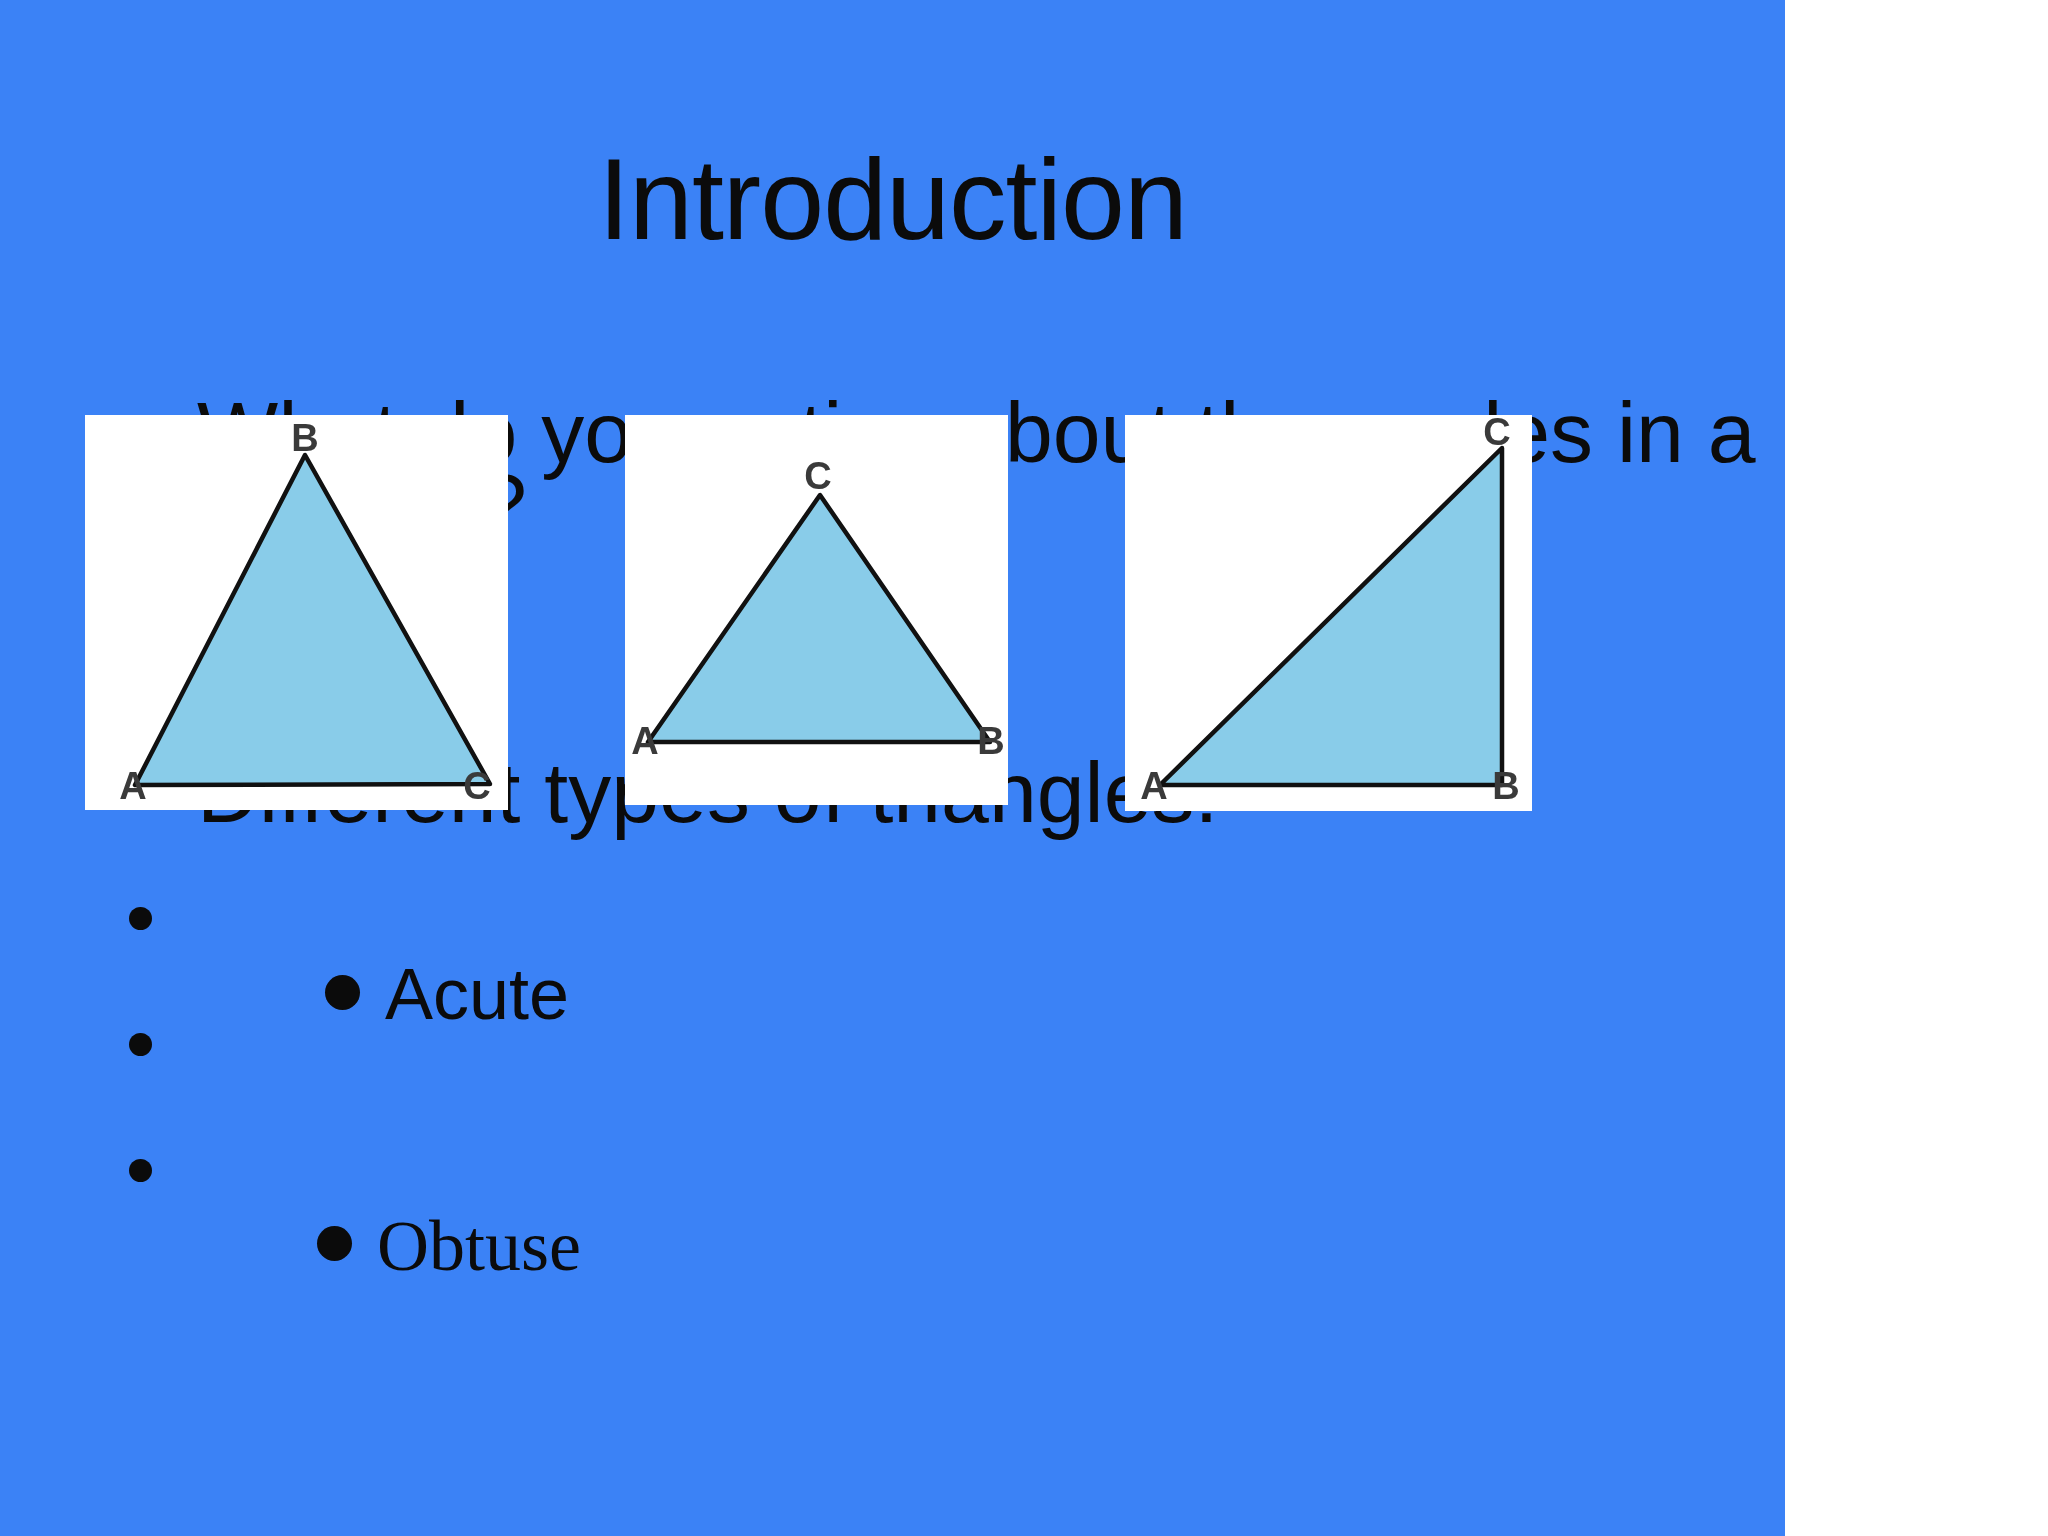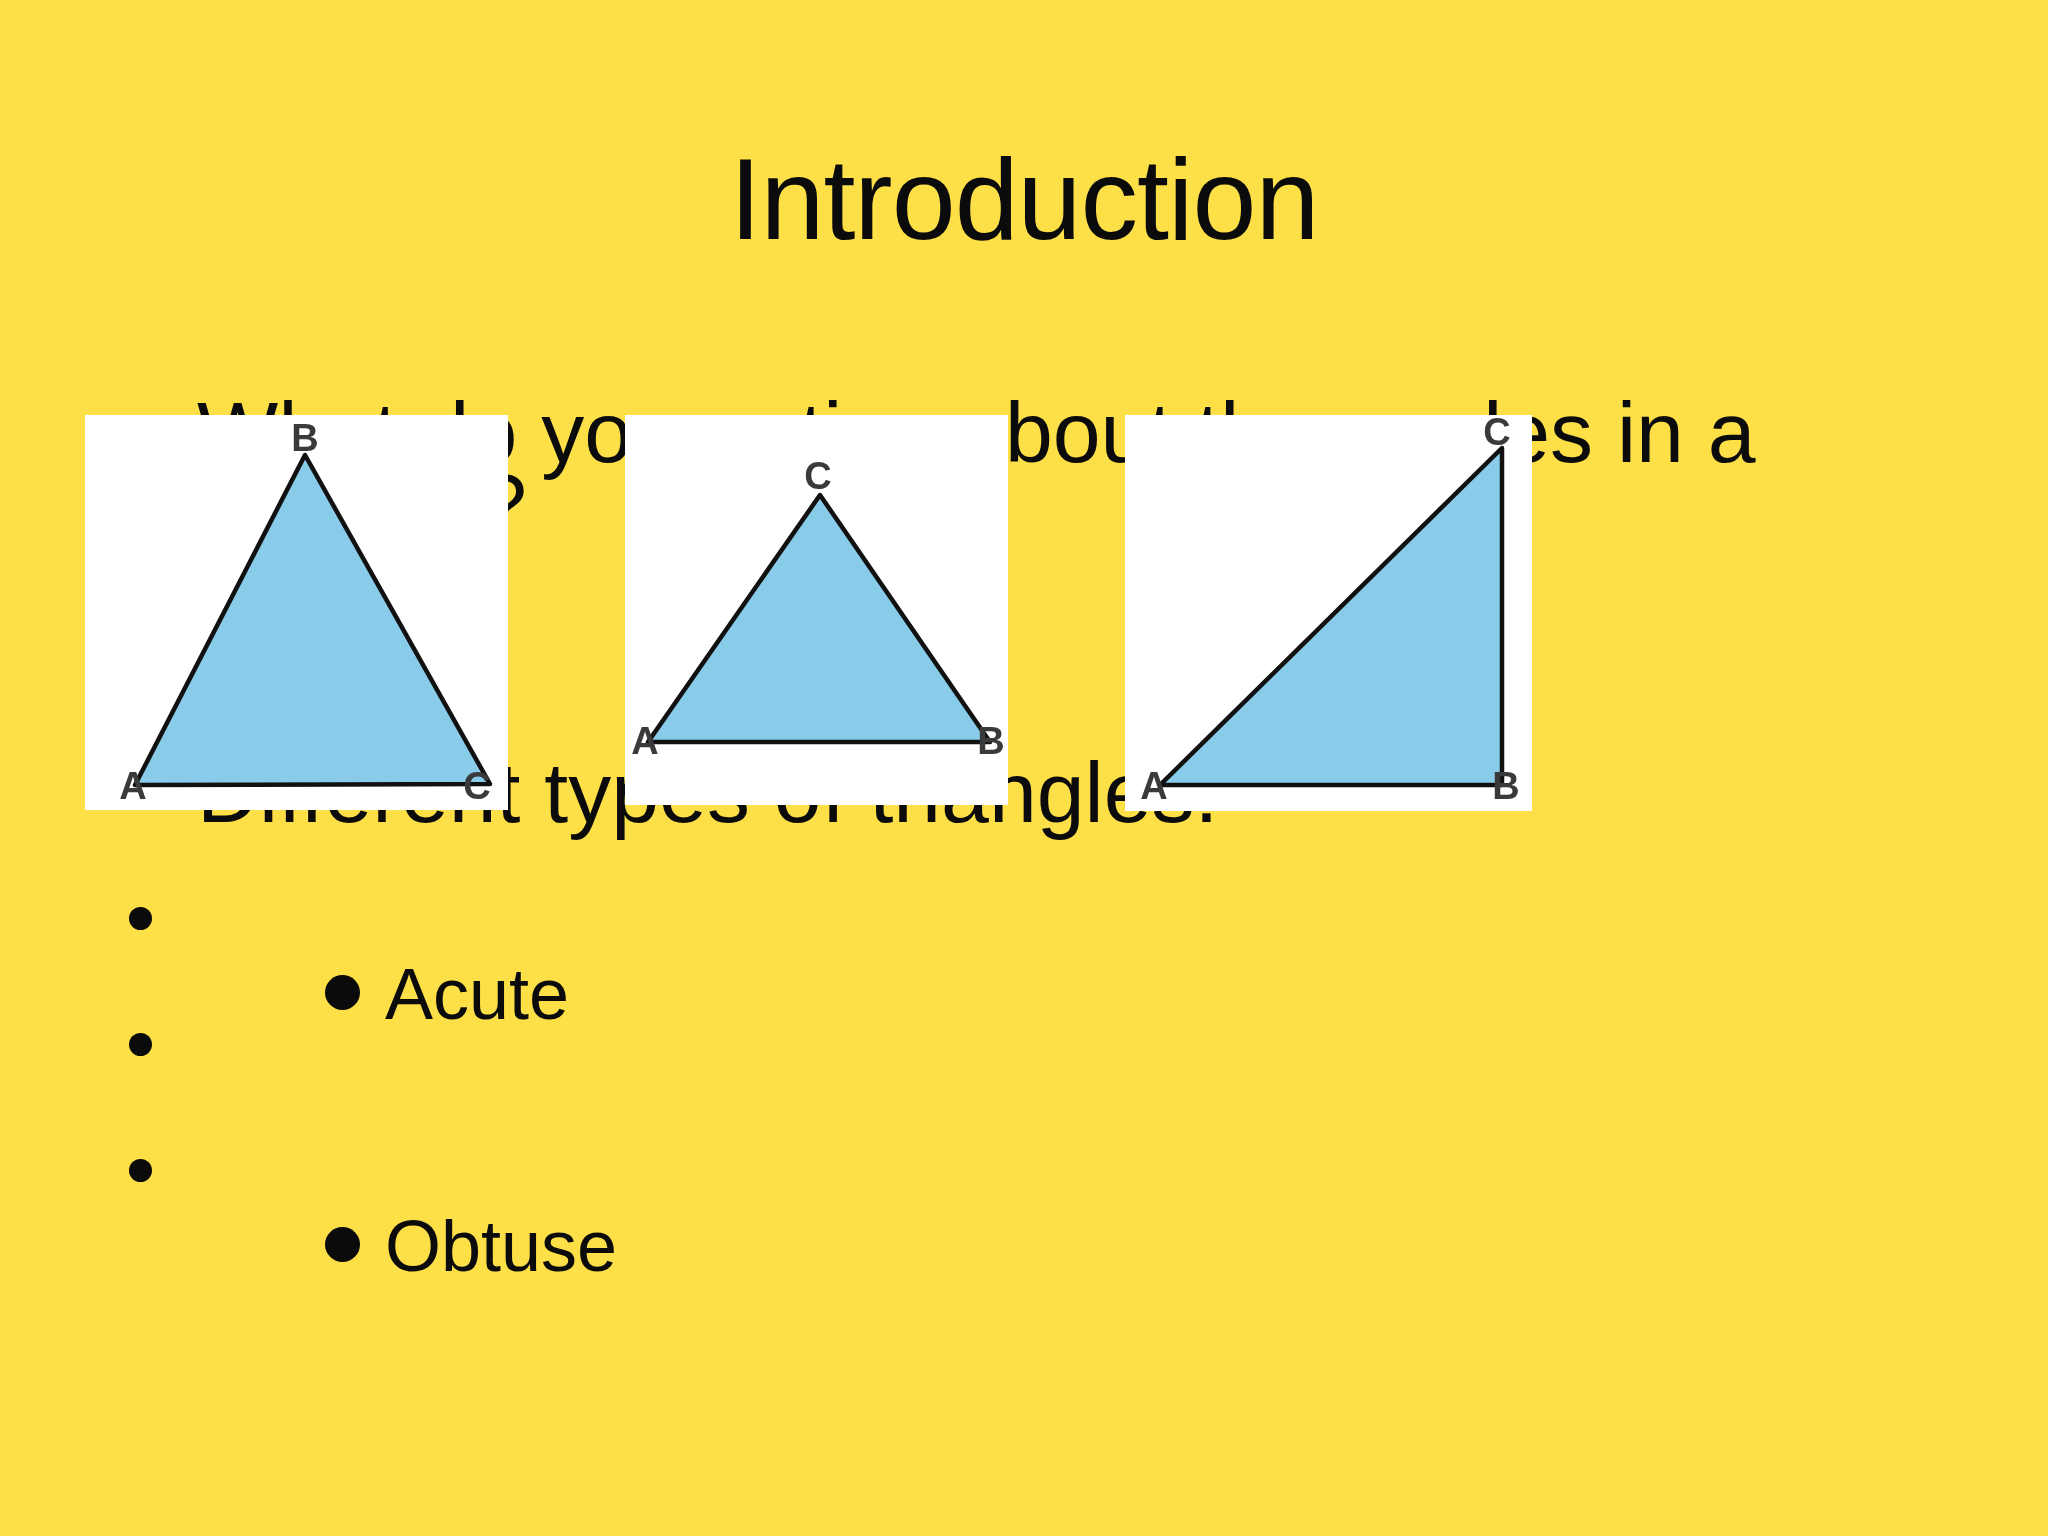--- a/index.html
+++ b/index.html
@@ -1,19 +1,19 @@
 <!DOCTYPE html>
 <html><head>
 <meta charset="utf-8">
 <style>
   html,body{margin:0;padding:0;background:#ffffff;}
   .slide{
     position:relative;
-    width:2048px;height:1536px;
-    background:#fde047;
+    width:1785px;height:1536px;
+    background:#3b82f6;
     overflow:hidden;
     font-family:"Liberation Sans", sans-serif;
     color:#0b0b0b;
   }
   .title{
     position:absolute;left:0;right:0;top:142px;
     font-size:115px;line-height:115px;
     text-align:center;
     letter-spacing:-1px;
     white-space:pre;
@@ -22,21 +22,21 @@
     position:absolute;
     font-size:86px;line-height:72px;
     white-space:pre;
   }
   .q1{left:197px;top:396px;}
   .q2{left:197px;top:468px;}
   .sub{left:197px;top:756px;}
   .li{position:absolute;left:245px;font-size:72px;line-height:72px;white-space:pre;}
   .li-acute{top:886px;}
   .li-right{top:1012px;}
-  .li-obtuse{top:1138px;}
+  .li-obtuse{top:1138px;font-family:Liberation Serif, serif;}
   .dot-inner{
     display:inline-block;
     width:35px;height:35px;border-radius:50%;
     background:#0b0b0b;
     vertical-align:9px;
     margin-right:25px;
   }
   .dot-outer{
     position:absolute;left:129px;
     width:23px;height:23px;border-radius:50%;

